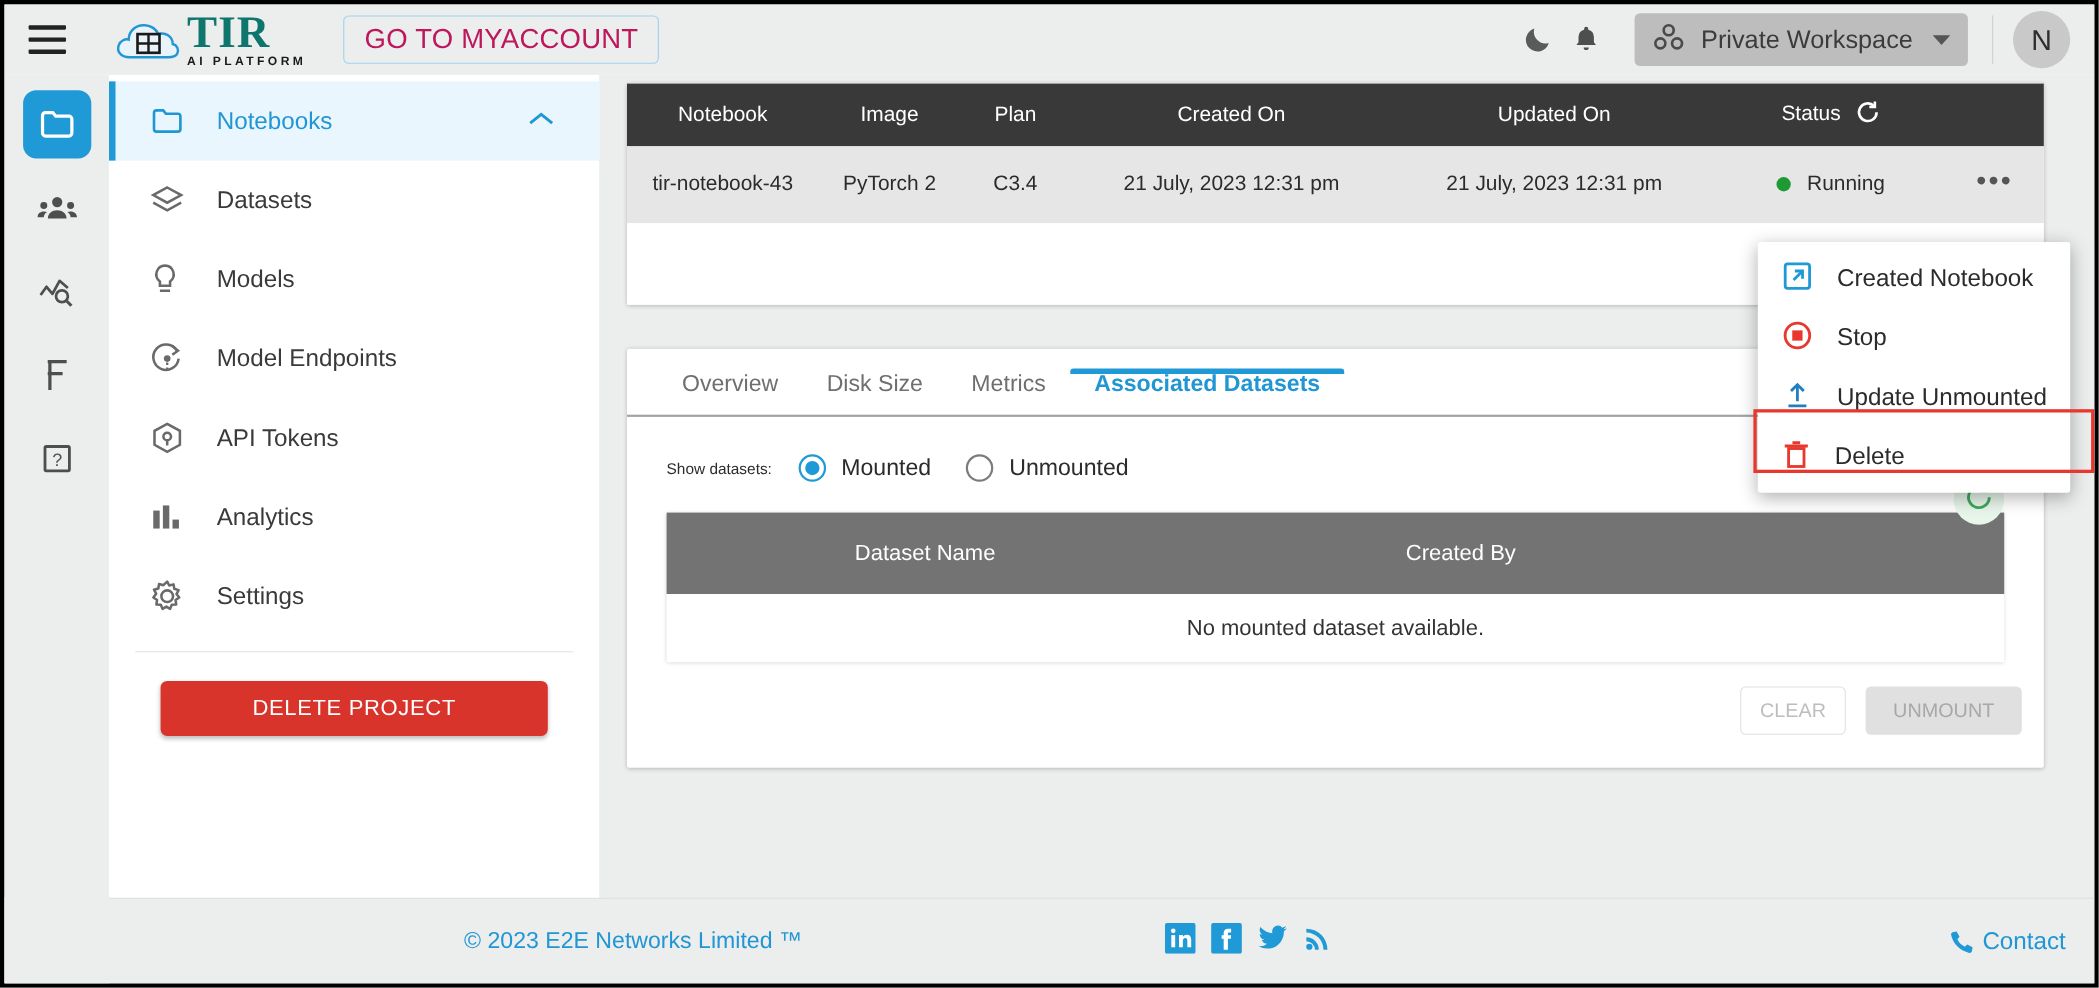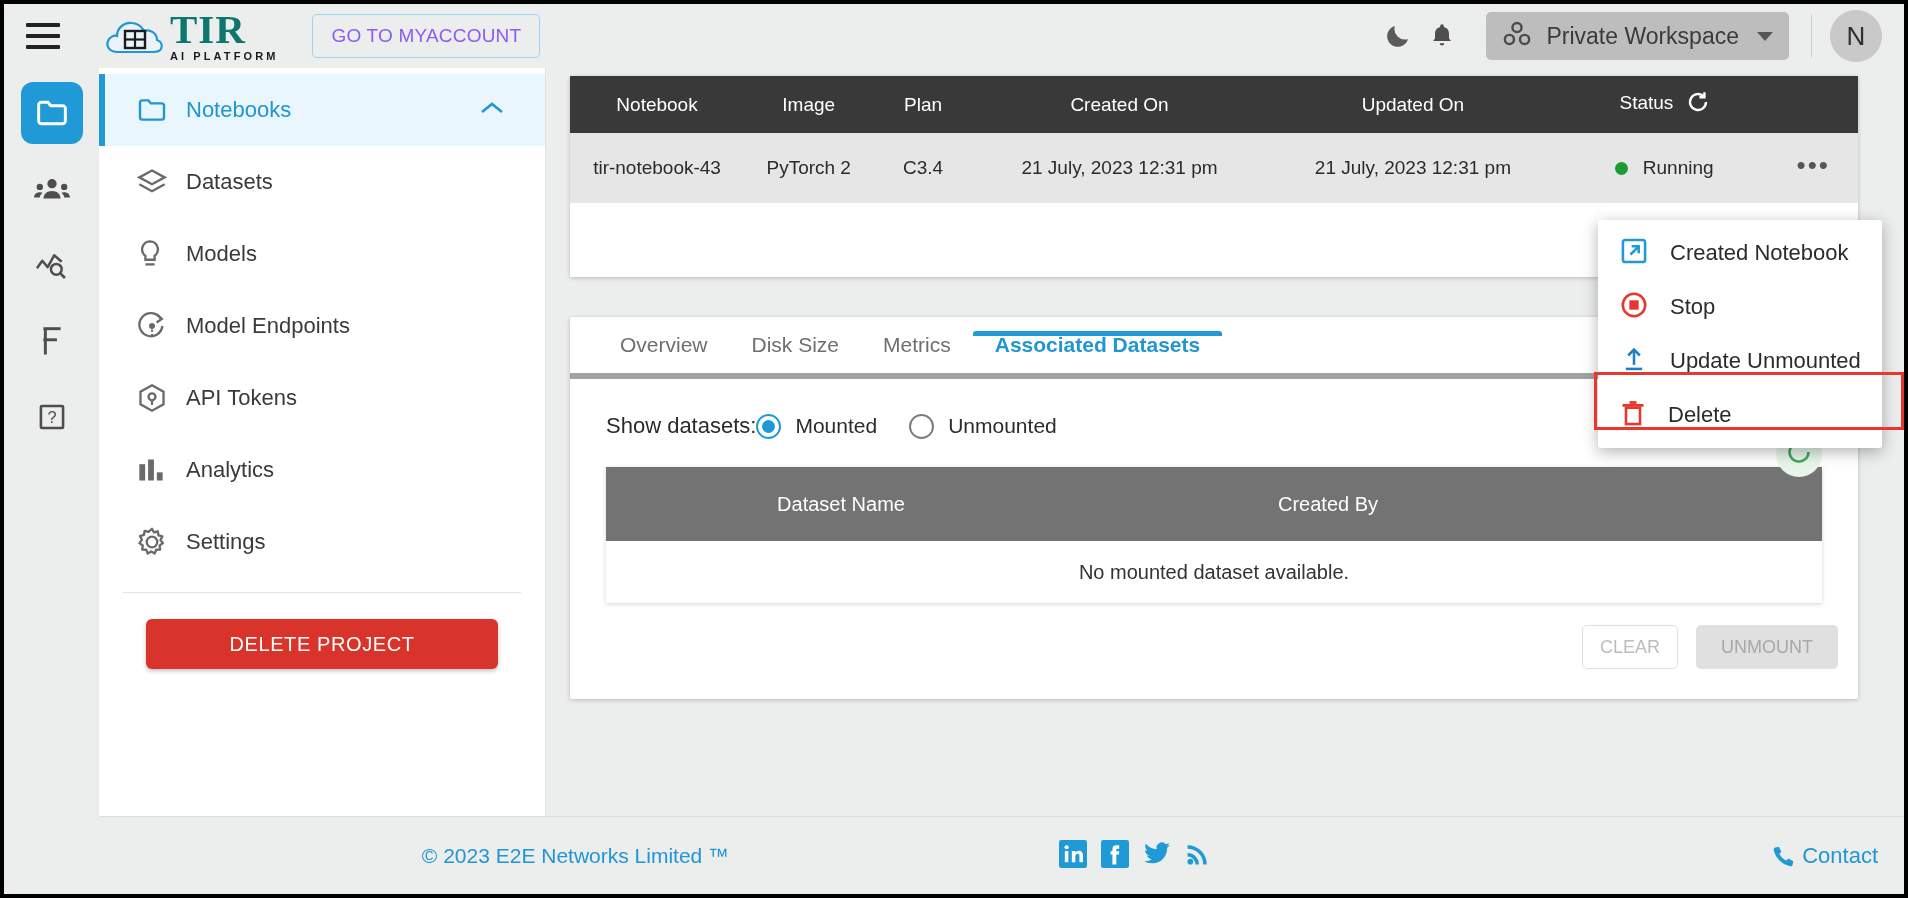--- a/index.html
+++ b/index.html
@@ -27,21 +27,21 @@
   .hamburger { width: 34px; height: 26px; margin-left: 22px; display:flex; flex-direction:column; justify-content:space-between; cursor:pointer;}
   .hamburger span { display:block; height:4px; background:#222; border-radius:1px; }
   .brand { display:flex; align-items:center; margin-left:44px; }
   .brand-logo { width:62px; height:48px; position:relative; }
   .brand-text { margin-left:4px; display:flex; flex-direction:column; }
   .brand-tir { font-family:"Liberation Serif", serif; font-size:41px; font-weight:bold; color:#0f766e; letter-spacing:1px; line-height:38px;}
   .brand-sub { font-size:11px; font-weight:bold; letter-spacing:3.1px; color:#1a1a1a; margin-top:2px; }
   .myaccount-btn {
     margin-left:34px; height:44px; padding:0 18px;
     border:1px solid #9fd2ef; border-radius:5px; background:#eceded;
-    color:#8b5cf6; font-size:19px; letter-spacing:.2px;
+    color:#be185d; font-size:25px; letter-spacing:.2px;
     display:flex; align-items:center; cursor:pointer;
   }
   .header-right { margin-left:auto; display:flex; align-items:center; padding-right:22px; }
   .icon-btn { width:44px; height:44px; display:flex; align-items:center; justify-content:center; cursor:pointer; }
   .ws-chip {
     margin-left:22px; height:48px; background:#bdbdbd; border-radius:5px;
     display:flex; align-items:center; padding:0 16px; cursor:pointer;
   }
   .ws-label { font-size:23px; color:#3b3b3b; margin-left:14px; margin-right:18px; }
   .caret-dn { width:0;height:0;border-left:8px solid transparent;border-right:8px solid transparent;border-top:9px solid #555; }
@@ -64,21 +64,21 @@
   
   .navpanel {
     position:absolute; top:64px; left:95px; width:447px; bottom:78px;
     background:#ffffff; border-right:1px solid #e2e2e2;
     z-index:20; padding-top:6px;
   }
   .nav-item { height:72px; display:flex; align-items:center; padding-left:38px; cursor:pointer; position:relative; }
   .nav-item.active { background:#eaf6fd; }
   .nav-item.active::before { content:""; position:absolute; left:0; top:0; bottom:0; width:6px; background:#1f9ad6; }
   .nav-ico { width:42px; display:flex; align-items:center; justify-content:flex-start; }
-  .nav-label { font-size:22px; color:#3a3a3a; margin-left:7px;text-align:right; }
+  .nav-label { font-size:22px; color:#3a3a3a; margin-left:18px;text-align:right; }
   .nav-item.active .nav-label { color:#2196d4; }
   .nav-chevron { margin-left:auto; margin-right:40px; }
   .nav-sep { height:1px; background:#e4e4e4; margin:14px 24px 0 24px; }
   .delete-project {
     margin:26px auto 0 auto; width:352px; height:50px;
     background:#d9342b; color:#fff; border:none; border-radius:6px;
     font-size:20px; letter-spacing:.6px; cursor:pointer;
     display:flex; align-items:center; justify-content:center;
     box-shadow:0 2px 4px rgba(0,0,0,.25);
   }
@@ -98,27 +98,27 @@
   .c-cre{width:295px;} .c-upd{width:295px;} .c-sta{width:210px;} .c-act{width:90px;}
   .dot-green{display:inline-block;width:13px;height:13px;border-radius:50%;background:#1e9a34;margin-right:10px;vertical-align:middle;}
   .kebab { font-size:26px; color:#555; letter-spacing:2px; cursor:pointer; line-height:10px;}
   .pager { height:74px; background:#fff; display:flex; align-items:center; justify-content:flex-end; padding-right:36px; }
   .pager-label { font-size:19px; color:#444; }
   .pager-val { font-size:19px; color:#333; margin-left:36px; }
   .pager-caret { width:0;height:0;border-left:7px solid transparent;border-right:7px solid transparent;border-top:8px solid #555; margin-left:12px;}
 
   
   .tabcard { margin-top:40px; position:relative; }
-  .tabs { display:flex; align-items:flex-end; height:62px; border-bottom:6px solid #a3a3a3; padding-left:28px; }
+  .tabs { display:flex; align-items:flex-end; height:62px; border-bottom:2px solid #a3a3a3; padding-left:28px; }
   .tab { font-size:21px; color:#6f6f6f; padding:0 22px 16px 22px; cursor:pointer; position:relative; }
   .tab.active { color:#2196d4; font-weight:bold; }
   .tab.active::after { content:""; position:absolute; left:0; right:0; top:-2px; height:5px; background:#1f9ad6; border-radius:3px 3px 0 0; }
 
   .showrow { display:flex; align-items:center; padding:34px 0 0 36px; }
-  .showlabel { font-size:22px; color:#2b2b2b; }
+  .showlabel { font-size:14px; color:#2b2b2b; margin-right:24px; }
   .radio { display:flex; align-items:center; margin-right:32px; cursor:pointer; }
   .rad { width:25px; height:25px; border-radius:50%; border:2px solid #7c7c7c; display:flex; align-items:center; justify-content:center; }
   .rad.on { border-color:#1f9ad6; }
   .rad.on::after { content:""; width:13px; height:13px; border-radius:50%; background:#1f9ad6; }
   .radlabel { font-size:21px; color:#2b2b2b; margin-left:14px; }
   .refresh-circle {
     position:absolute; right:36px; top:114px; width:46px; height:46px; border-radius:50%;
     background:#e7f5ea; display:flex; align-items:center; justify-content:center; cursor:pointer;
   }
 

